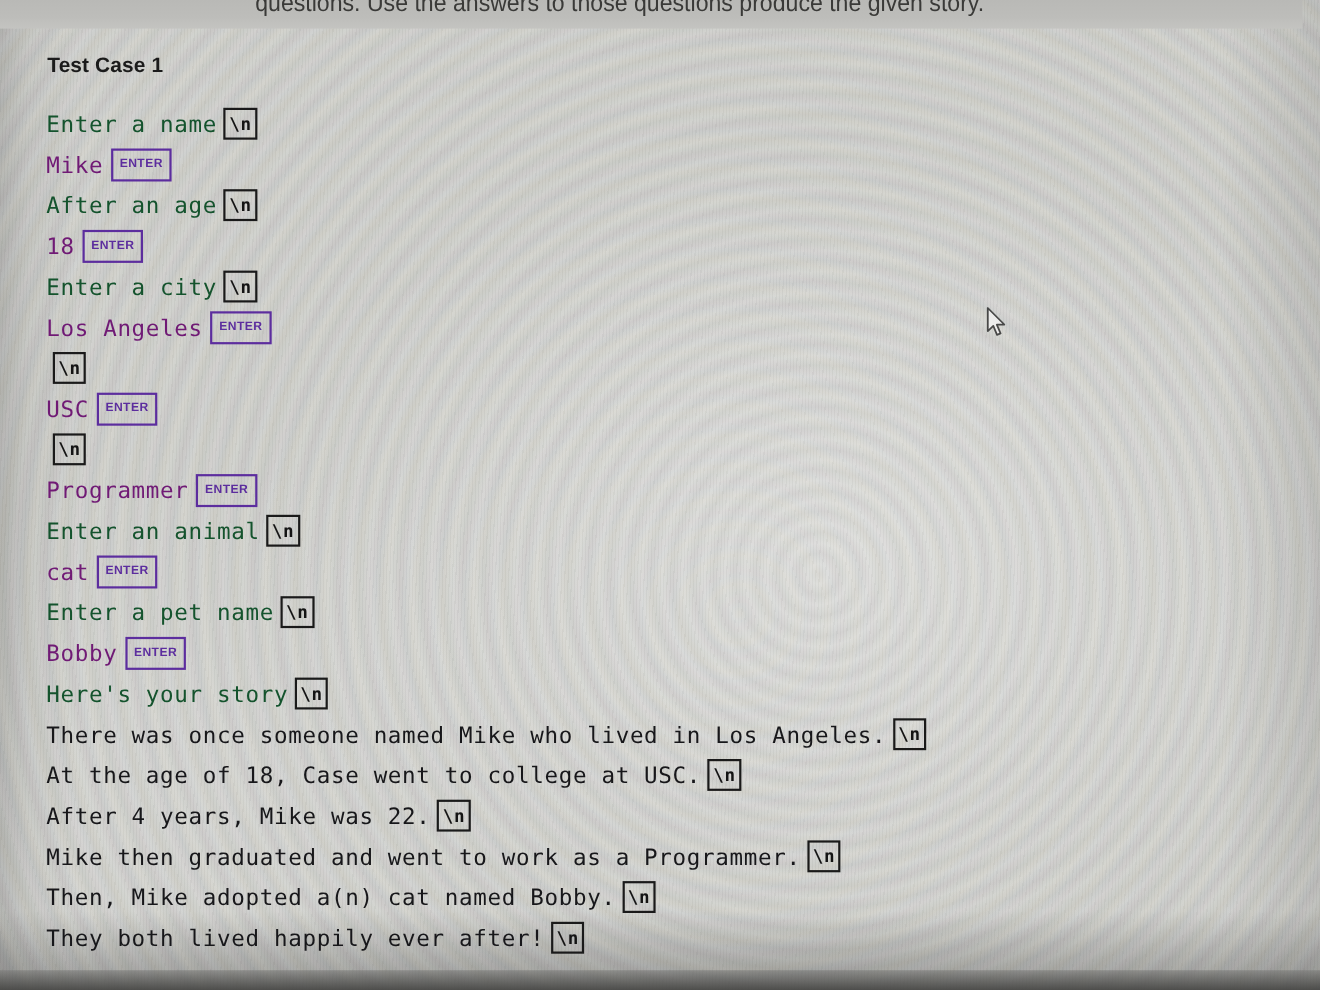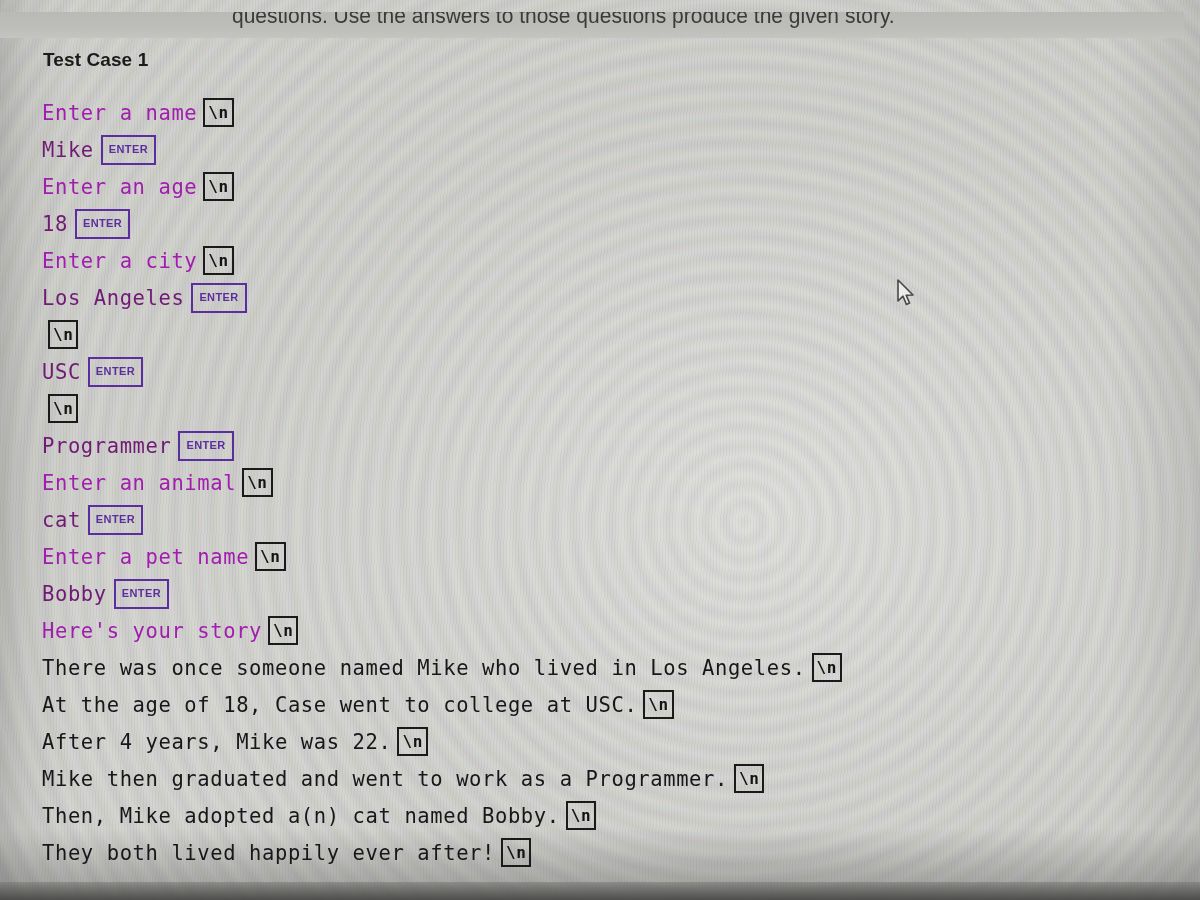--- a/index.html
+++ b/index.html
@@ -62,21 +62,21 @@
   .vignette {
     background:
       linear-gradient(to right, rgba(40,40,40,0.16) 0px, rgba(40,40,40,0.06) 26px, rgba(0,0,0,0) 70px),
       linear-gradient(to left,  rgba(40,40,40,0.10) 0px, rgba(0,0,0,0) 90px),
       linear-gradient(to bottom, rgba(0,0,0,0) 92%, rgba(30,30,30,0.30) 100%);
   }
 
   
   .top-band {
     position: absolute;
-    left: 0; top: 12px;
+    left: 0; top: 0;
     width: 1184px; height: 26px;
     background: linear-gradient(to bottom, #b9b9b6 0%, #bdbdba 60%, #c4c4c1 100%);
     overflow: hidden;
     z-index: 3;
   }
   .top-band .crop-text {
     position: absolute;
     left: 232px;
     top: -9px;
     font-family: "Liberation Sans", sans-serif;
@@ -126,21 +126,21 @@
   .line {
     display: flex;
     align-items: center;
     height: 37px;
     font-size: 20.5px;
     letter-spacing: 0.6px;
     white-space: nowrap;
   }
   .line .txt { display: inline-block; }
 
-  .line.prompt .txt  { color: #a21caf; }
+  .line.prompt .txt  { color: #14532d; }
   .line.story  .txt  { color: #17171a; }
   .line.answer .txt  { color: #701a75; }
 
   
   .nl-chip {
     display: inline-flex;
     align-items: center;
     justify-content: center;
     margin-left: 6px;
     min-width: 26px;
@@ -201,21 +201,21 @@
     <div class="console" id="console">
         <div class="line prompt">
           <span class="txt">Enter a name</span>
           <span class="nl-chip">\n</span>
         </div>
         <div class="line answer">
           <span class="txt">Mike</span>
           <span class="enter-chip">ENTER</span>
         </div>
         <div class="line prompt">
-          <span class="txt">Enter an age</span>
+          <span class="txt">After an age</span>
           <span class="nl-chip">\n</span>
         </div>
         <div class="line answer">
           <span class="txt">18</span>
           <span class="enter-chip">ENTER</span>
         </div>
         <div class="line prompt">
           <span class="txt">Enter a city</span>
           <span class="nl-chip">\n</span>
         </div>

